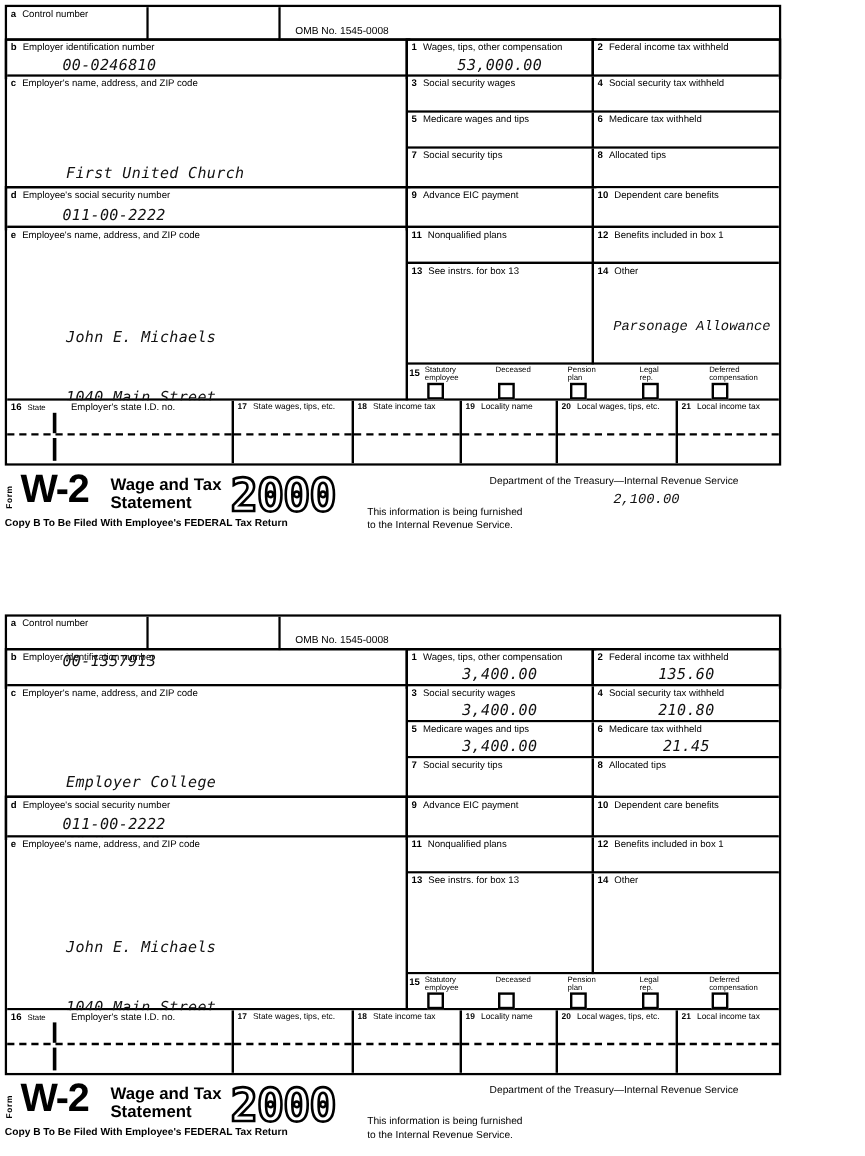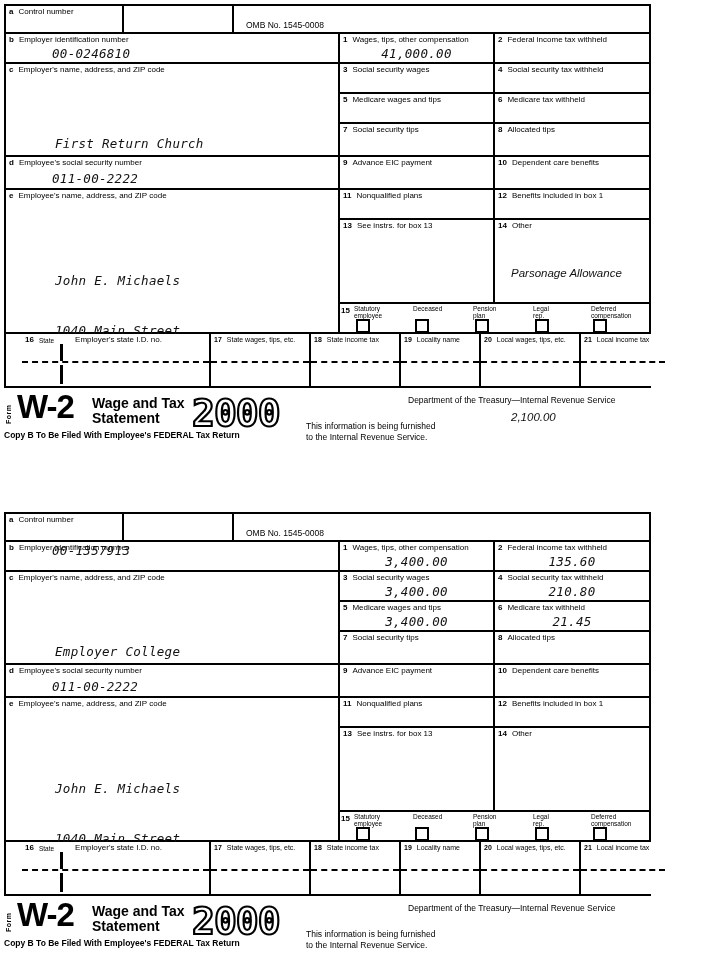--- a/index.html
+++ b/index.html
@@ -2,31 +2,31 @@
 <html><head>
 <meta charset="utf-8">
 <style>
   html,body{margin:0;padding:0;background:#fff;}
   #page{position:relative;width:721px;height:963px;background:#fff;overflow:hidden;
         font-family:"Liberation Sans",sans-serif;color:#000;}
   .form{position:absolute;left:4px;width:647px;}
   .grid{position:relative;border:2px solid #000;width:643px;height:380px;background:#fff;}
   .cell{position:absolute;box-sizing:border-box;border-right:2px solid #000;border-bottom:2px solid #000;background:#fff;}
   .noR{border-right:none;}
-  .noB{border-bottom:none;margin-left:16px;}
+  .noB{border-bottom:none;}
   .hl{outline:2px solid #000;outline-offset:0px;}
   .lbl{position:absolute;top:1px;left:3px;right:1px;display:flex;gap:5px;
        font-size:8px;line-height:9px;white-space:nowrap;overflow:hidden;}
   .lnum{font-weight:700;}
   .val{position:absolute;font-family:"DejaVu Sans Mono",monospace;font-style:italic;
        font-size:12.5px;letter-spacing:.3px;white-space:pre;color:#111;}
   .center{left:0;right:0;text-align:center;}
   .addr{position:absolute;font-family:"DejaVu Sans Mono",monospace;font-style:italic;
         font-size:12.5px;letter-spacing:.3px;line-height:16.5px;color:#111;white-space:pre;}
-  .b14lines{position:absolute;left:16px;top:13px;font-family:Liberation Sans, sans-serif;
+  .b14lines{position:absolute;left:16px;top:13px;font-family:Liberation Mono, monospace;
         font-style:italic;font-size:11.5px;line-height:16px;color:#111;white-space:pre;}
   .dash{position:absolute;left:0;right:0;top:27px;border-top:2px dashed #000;}
   .tick{position:absolute;left:38px;width:3px;background:#000;}
   .cbg{position:absolute;top:1px;width:58px;}
   .cbl{font-size:6.5px;line-height:7px;white-space:nowrap;}
   .cb{position:absolute;top:14px;left:2px;width:10px;height:10px;border:2px solid #000;background:#fff;}
   .slbl{font-size:7px;}
   .footer{position:absolute;top:384px;left:0;width:643px;height:62px;}
   .formword{position:absolute;left:1px;top:36px;font-size:7px;font-weight:700;
         transform:rotate(-90deg);transform-origin:0 0;letter-spacing:.5px;}
@@ -62,21 +62,21 @@
             <span>Employer identification number</span>
           </div>
         <div class="val" style="left:46px;top:12px">00-0246810</div>
       </div>
       <div class="cell" style="left:0;top:58px;width:334px;height:93px">
         <div class="lbl">
             <span class="lnum">c</span>
             <span>Employer's name, address, and ZIP code</span>
           </div>
         <div class="addr" style="left:49px;top:39px">
-          <div>First Return Church</div>
+          <div>First United Church</div>
           <div>1042 Main Street</div>
           <div>Hometown, Texas 77099</div>
         </div>
       </div>
       <div class="cell hl" style="left:0;top:151px;width:334px;height:33px">
         <div class="lbl">
             <span class="lnum">d</span>
             <span>Employee's social security number</span>
           </div>
         <div class="val" style="left:46px;top:14px">011-00-2222</div>
@@ -91,21 +91,21 @@
           <div>1040 Main Street</div>
           <div>Hometown, TX 77099</div>
         </div>
       </div>
 
       <div class="cell hl" style="left:334px;top:28px;width:155px;height:30px">
         <div class="lbl">
             <span class="lnum">1</span>
             <span>Wages, tips, other compensation</span>
           </div>
-        <div class="val center" style="top:12px">41,000.00</div>
+        <div class="val center" style="top:12px">53,000.00</div>
       </div>
       <div class="cell hl noR" style="left:489px;top:28px;width:154px;height:30px">
         <div class="lbl">
             <span class="lnum">2</span>
             <span>Federal income tax withheld</span>
           </div>
         <div class="val center" style="top:12px"></div>
       </div>
       <div class="cell" style="left:334px;top:58px;width:155px;height:30px">
         <div class="lbl">

